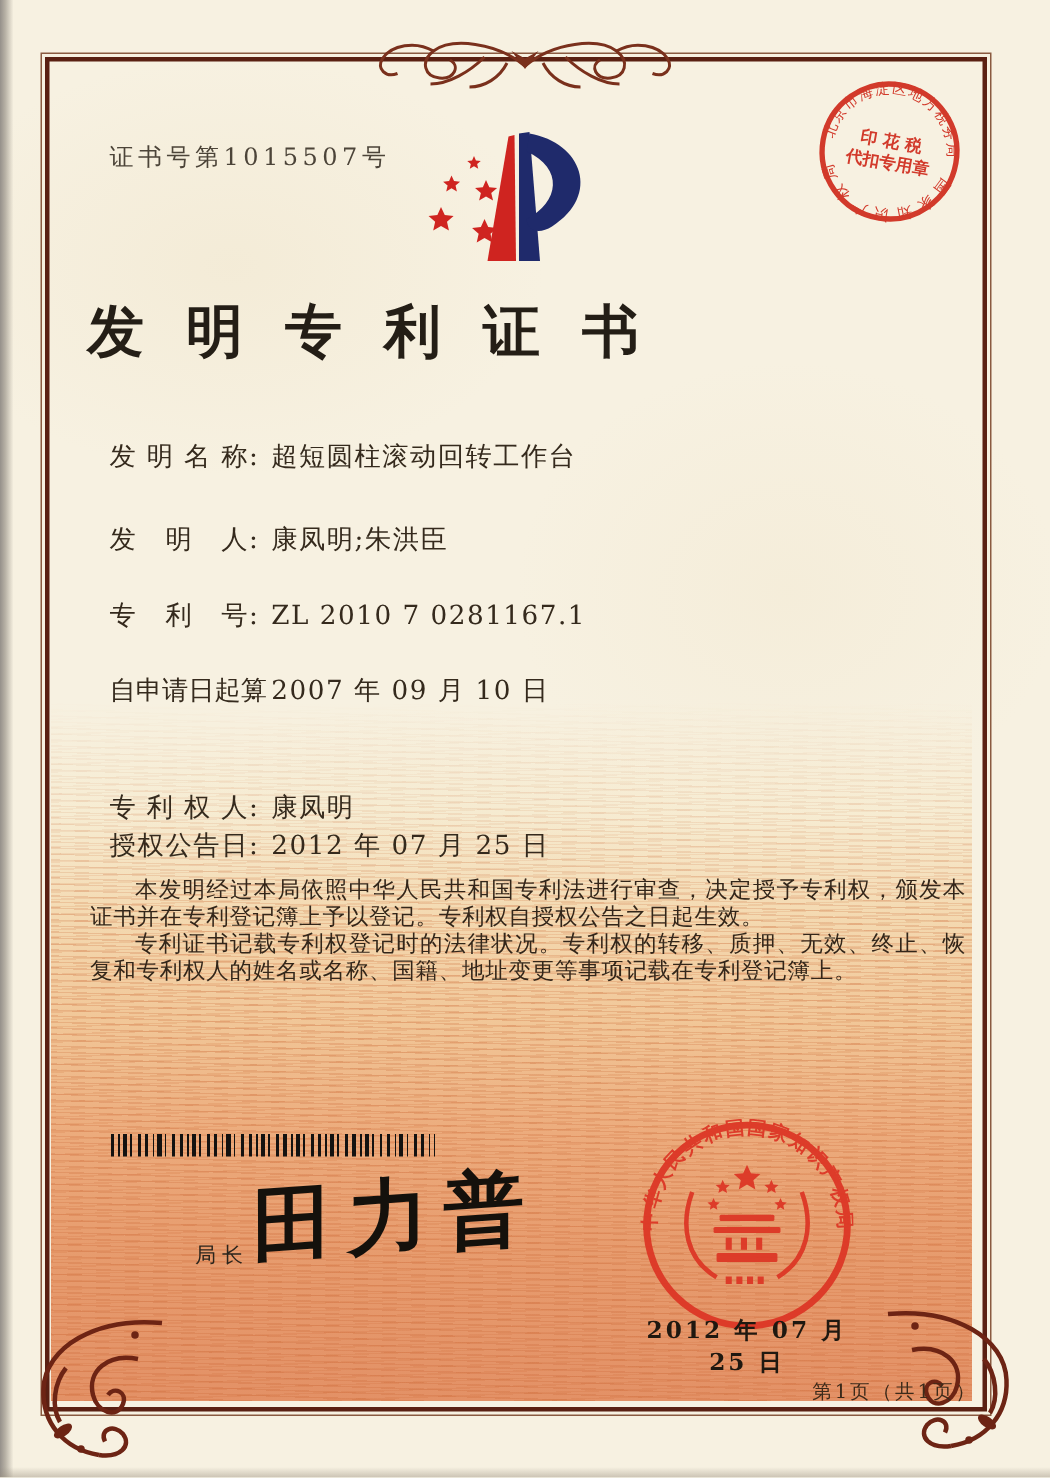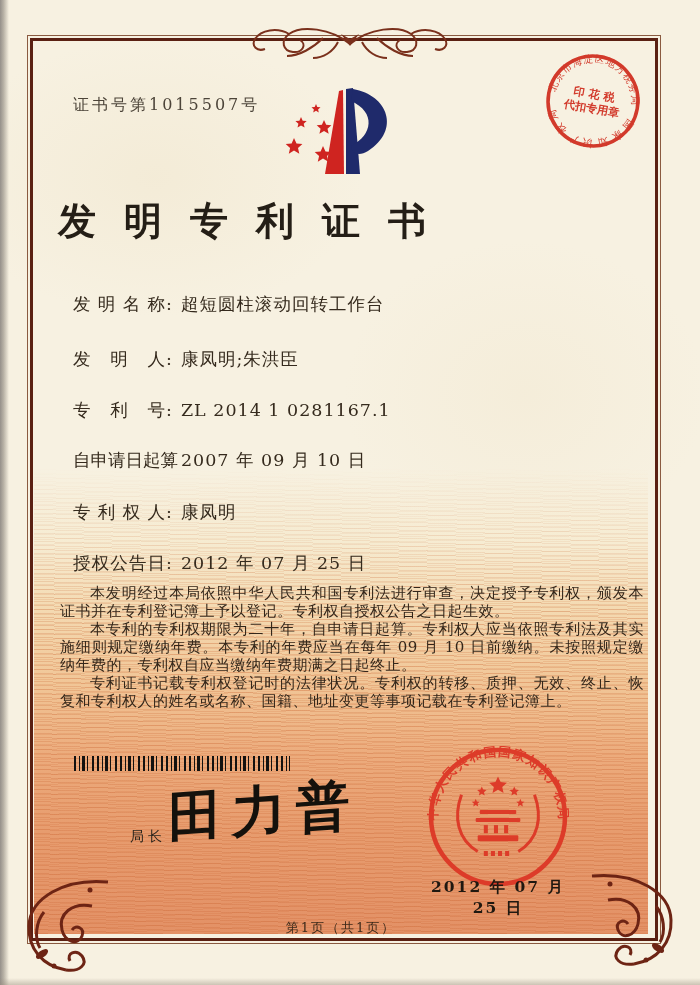--- a/index.html
+++ b/index.html
@@ -68,21 +68,21 @@
     letter-spacing:10px;transform:rotate(-4deg) skewX(-4deg);transform-origin:left center;
     font-family:"DejaVu Serif","Liberation Serif",serif;}
 
   .seal-svg{left:427px;top:746px;width:142px;height:142px;opacity:.95;}
   .seal-date{left:415px;top:877px;width:166px;text-align:center;font-size:15.5px;
     font-weight:700;color:#1f1810;letter-spacing:2px;}
 
   .stamp-svg{left:544px;top:52px;width:98px;height:98px;transform:rotate(10deg);opacity:.92;}
   .logo-svg{left:280px;top:74px;width:132px;height:106px;}
 
-  .footer{left:30px;top:919px;width:622px;text-align:center;font-size:13px;
+  .footer{left:30px;top:919px;width:622px;text-align:right;font-size:13px;
     color:#3c2a1a;letter-spacing:2px;}
 
   .orn{position:absolute;pointer-events:none;}
   .orn-top{left:243px;top:18px;width:214px;height:44px;}
   .orn-bl{left:20px;top:876px;width:92px;height:102px;}
   .orn-br{left:588px;top:870px;width:92px;height:102px;transform:scaleX(-1);}
 </style>
 </head>
 <body>
 
@@ -167,35 +167,34 @@
 
   <div class="abs title">发明专利证书</div>
 
   <div class="abs frow" style="top:292px">
     <span class="flabel">发明名称</span><span class="fcolon">:</span><span class="fvalue">超短圆柱滚动回转工作台</span>
   </div>
   <div class="abs frow" style="top:347px">
     <span class="flabel">发明人</span><span class="fcolon">:</span><span class="fvalue">康凤明;朱洪臣</span>
   </div>
   <div class="abs frow" style="top:398px">
-    <span class="flabel">专利号</span><span class="fcolon">:</span><span class="fvalue">ZL 2014 1 0281167.1</span>
+    <span class="flabel">专利号</span><span class="fcolon">:</span><span class="fvalue">ZL 2010 7 0281167.1</span>
   </div>
   <div class="abs frow" style="top:448px">
     <span class="flabel">自申请日起算</span><span class="fcolon">:</span><span class="fvalue">2007 年 09 月 10 日</span>
   </div>
-  <div class="abs frow" style="top:500px">
+  <div class="abs frow" style="top:526px">
     <span class="flabel">专利权人</span><span class="fcolon">:</span><span class="fvalue">康凤明</span>
   </div>
   <div class="abs frow" style="top:551px">
     <span class="flabel">授权公告日</span><span class="fcolon">:</span><span class="fvalue">2012 年 07 月 25 日</span>
   </div>
 
   <div class="abs body-text">
     <p>本发明经过本局依照中华人民共和国专利法进行审查，决定授予专利权，颁发本证书并在专利登记簿上予以登记。专利权自授权公告之日起生效。</p>
-    <p>本专利的专利权期限为二十年，自申请日起算。专利权人应当依照专利法及其实施细则规定缴纳年费。本专利的年费应当在每年 09 月 10 日前缴纳。未按照规定缴纳年费的，专利权自应当缴纳年费期满之日起终止。</p>
     <p>专利证书记载专利权登记时的法律状况。专利权的转移、质押、无效、终止、恢复和专利权人的姓名或名称、国籍、地址变更等事项记载在专利登记簿上。</p>
   </div>
 
   <div class="abs barcode"></div>
 
   <div class="abs director-label">局长</div>
   <div class="abs signature">田力普</div>
 
   <svg class="abs seal-svg" viewBox="0 0 140 140">
     <defs>

